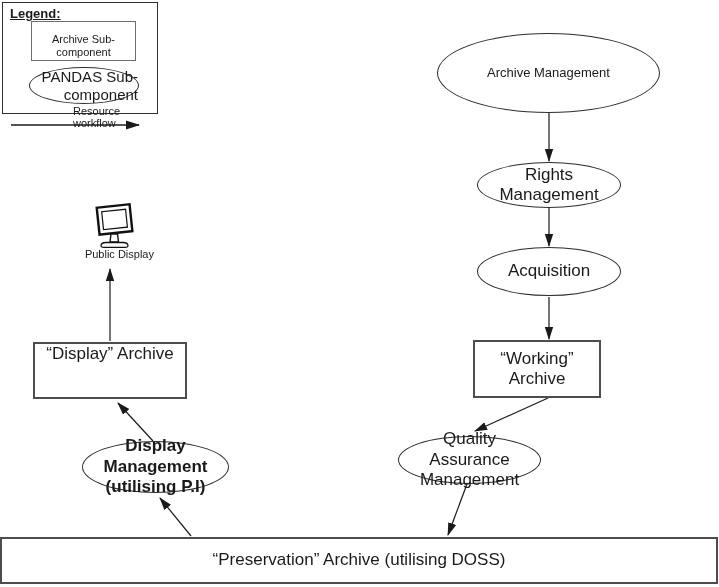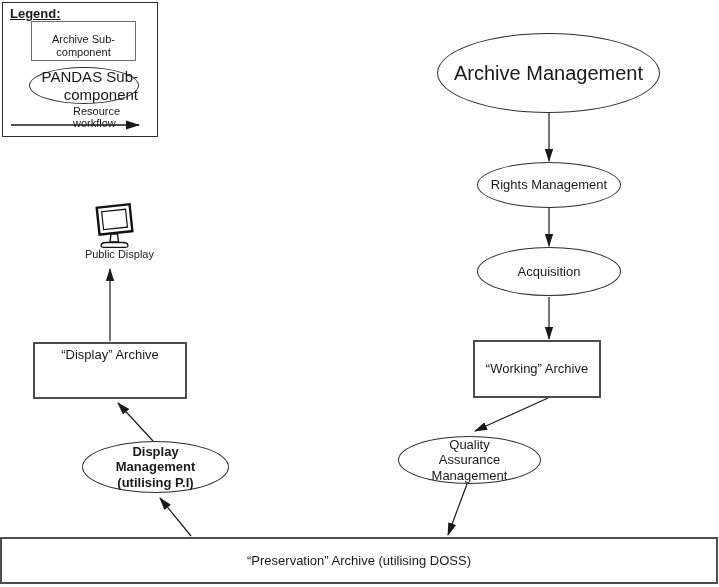--- a/index.html
+++ b/index.html
@@ -2,26 +2,26 @@
 <html><head>
 <meta charset="utf-8">
 <style>
   html,body{margin:0;padding:0;background:#ffffff;}
   .canvas{
     position:relative;width:719px;height:587px;background:#ffffff;
     font-family:"Liberation Sans","DejaVu Sans",sans-serif;color:#1a1a1a;overflow:hidden;
   }
   .connectors{position:absolute;left:0;top:0;width:719px;height:587px;pointer-events:none;}
   .node{position:absolute;display:flex;align-items:center;justify-content:center;
-        text-align:center;background:#ffffff;line-height:1.2;font-size:13px;box-sizing:border-box;}
+        text-align:center;background:#ffffff;line-height:1.2;font-size:17px;box-sizing:border-box;}
   .ellipse{border:1.3px solid #2e2e2e;border-radius:50%;}
   .rect{border:2px solid #4d4d4d;}
-  .big{font-size:20px;}
+  .big{font-size:13px;}
   
-  .legend{position:absolute;left:2px;top:2px;width:156px;height:135px;
+  .legend{position:absolute;left:2px;top:2px;width:156px;height:112px;
           border:1px solid #2e2e2e;box-sizing:border-box;background:#fff;}
   .legend-title{position:absolute;left:7px;top:3px;font-size:13px;font-weight:bold;
                 text-decoration:underline;}
   .legend-rect{position:absolute;left:28px;top:18px;width:105px;height:40px;
                border:1px solid #6e6e6e;display:flex;align-items:flex-end;justify-content:center;
                text-align:center;font-size:11px;line-height:1.25;box-sizing:border-box;}
   .legend-ellipse{position:absolute;left:26px;top:64px;width:110px;height:37px;
                border:1.3px solid #2e2e2e;border-radius:50%;display:flex;align-items:center;
                justify-content:center;text-align:right;font-size:15px;line-height:1.2;box-sizing:border-box;}
   .legend-flow{position:absolute;left:26px;top:102px;font-size:11px;margin-left:44px;}

